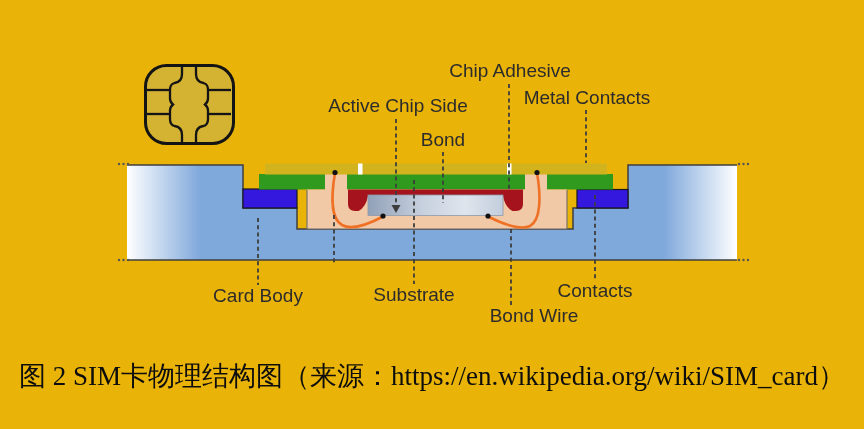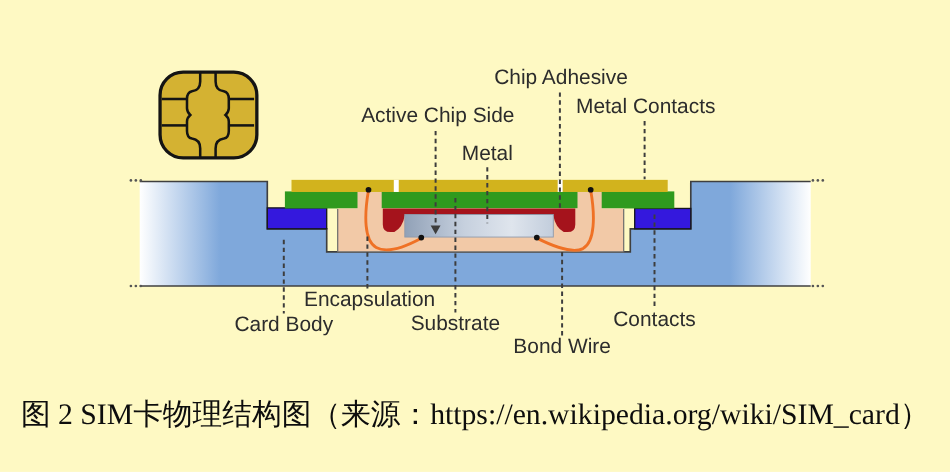--- a/index.html
+++ b/index.html
@@ -1,17 +1,17 @@
 <!DOCTYPE html>
 <html><head>
 <meta charset="utf-8">
 <style>
   html,body{margin:0;padding:0;background:#ffffff;}
   .stage{
-    position:relative;width:864px;height:429px;background:#fef9c3;overflow:hidden;
+    position:relative;width:864px;height:429px;background:#eab308;overflow:hidden;
     font-family:"Liberation Sans","DejaVu Sans",sans-serif;
   }
   .diagram-svg{position:absolute;left:0;top:0;}
   .diag-label{
     position:absolute;transform:translateX(-50%);
     font-size:19px;line-height:20px;color:#2c2c2c;white-space:nowrap;
   }
   .caption{
     position:absolute;left:0;top:356px;width:864px;text-align:center;
     font-family:"Liberation Serif","DejaVu Serif",serif;
@@ -114,21 +114,20 @@
         <path d="M3,50 H26"></path>
         <path d="M64,26 H87"></path>
         <path d="M64,50 H87"></path>
       </g>
     </g>
   </svg>
 
   <span class="diag-label" style="left:510px;top:61px">Chip Adhesive</span>
   <span class="diag-label" style="left:398px;top:96px">Active Chip Side</span>
   <span class="diag-label" style="left:587px;top:88px">Metal Contacts</span>
-  <span class="diag-label" style="left:443px;top:130px">Metal</span>
-  <span class="diag-label" style="left:336px;top:263px">Encapsulation</span>
+  <span class="diag-label" style="left:443px;top:130px">Bond</span>
   <span class="diag-label" style="left:414px;top:285px">Substrate</span>
   <span class="diag-label" style="left:258px;top:286px">Card Body</span>
-  <span class="diag-label" style="left:511px;top:306px">Bond Wire</span>
+  <span class="diag-label" style="left:534px;top:306px">Bond Wire</span>
   <span class="diag-label" style="left:595px;top:281px">Contacts</span>
 
   <div class="caption">图 2 SIM卡物理结构图（来源：https://en.wikipedia.org/wiki/SIM_card）</div>
 </div>
 
 </body></html>

